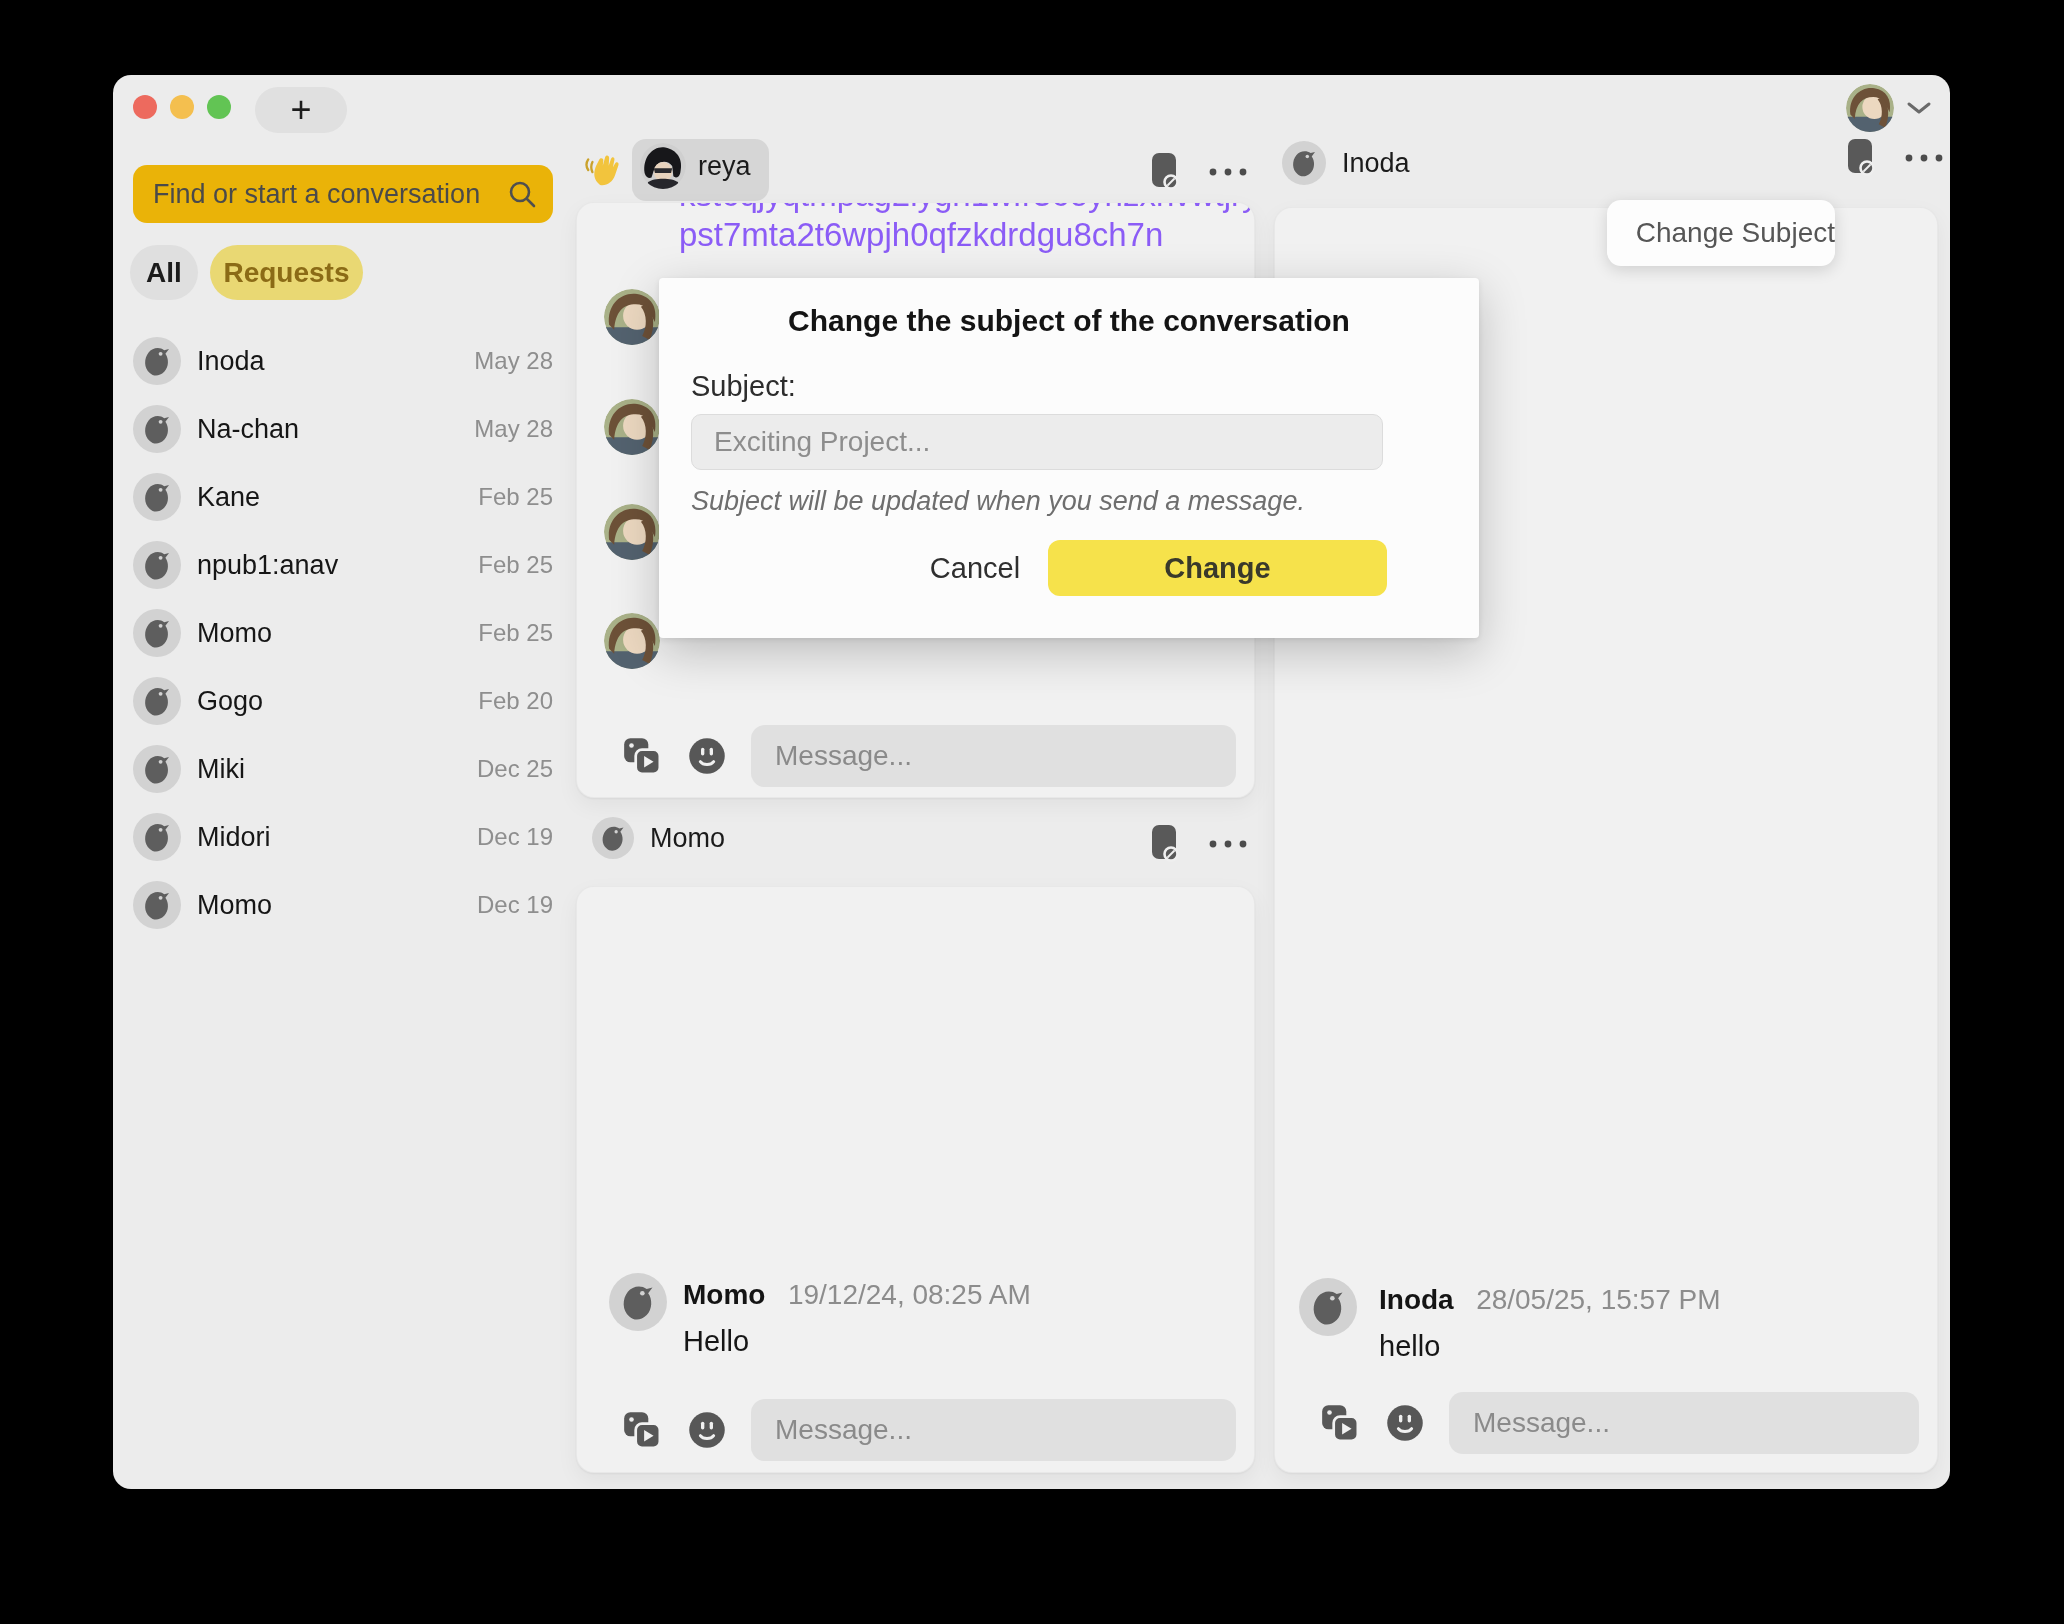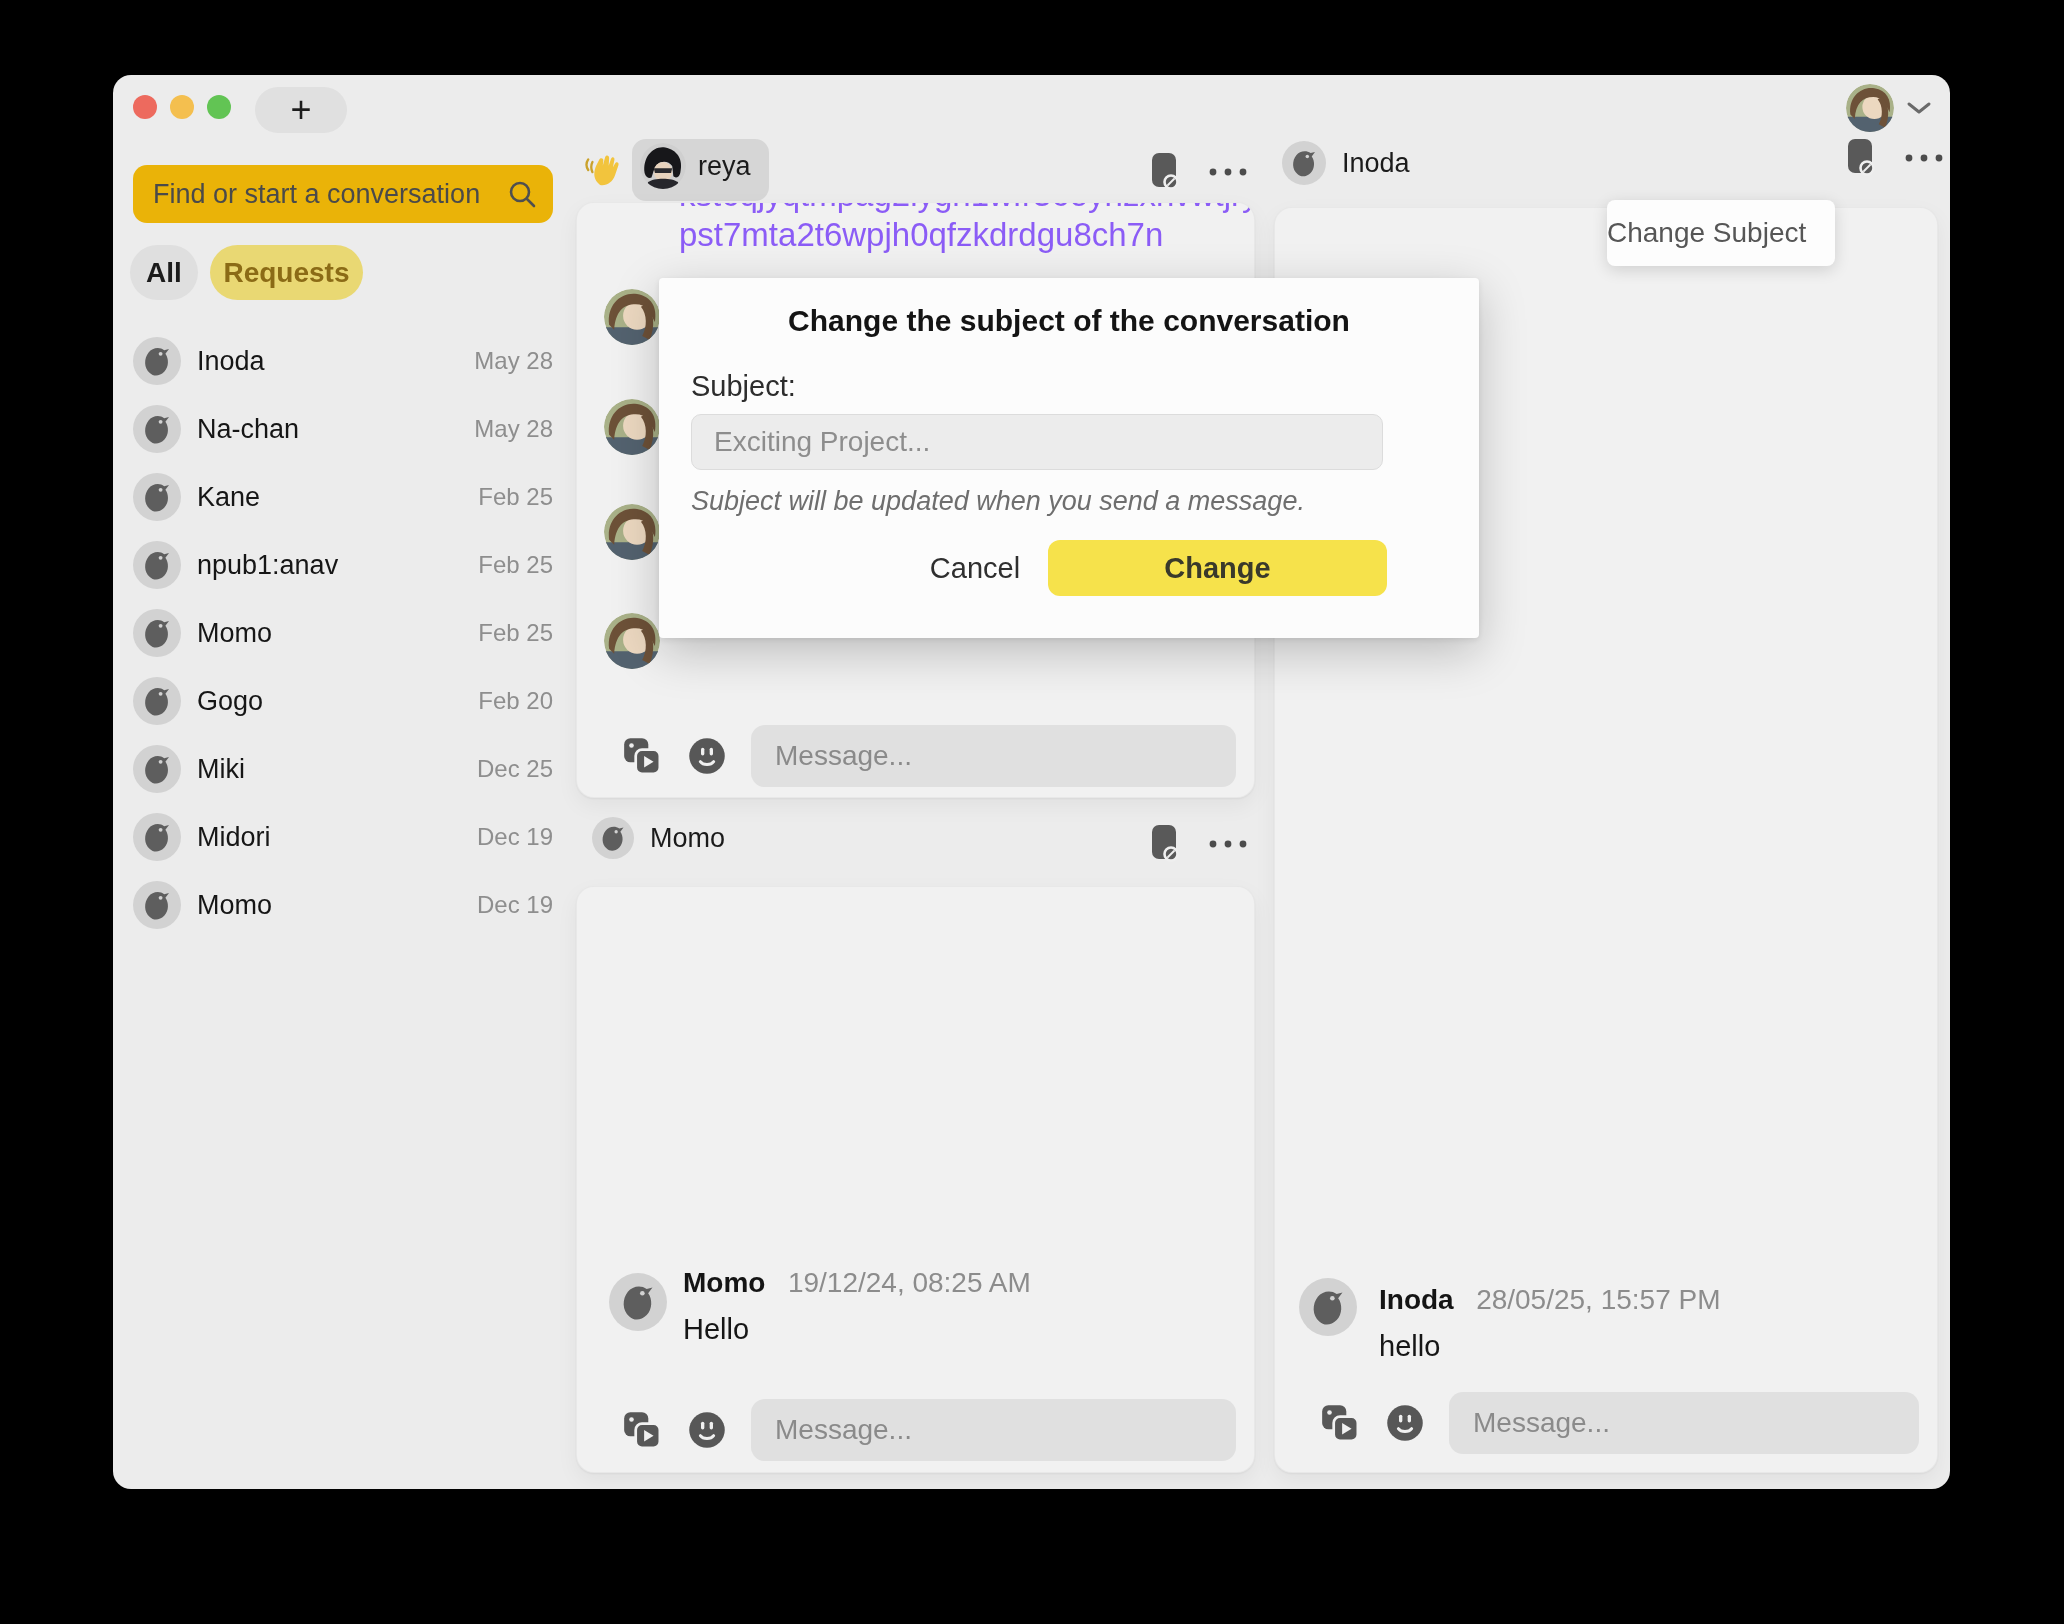--- a/index.html
+++ b/index.html
@@ -107,23 +107,23 @@
   #btn-change {
     position:absolute; left:389px; top:262px; width:339px; height:56px;
     background:#f6e24b; border:none; border-radius:12px;
     display:flex; align-items:center; justify-content:center;
     font-size:29px; font-weight:600; color:#39392b;
   }
 
   
   #tooltip {
     position:absolute; left:333px; top:125px; width:228px; height:66px;
-    background:#fdfdfd; border-radius:8px; z-index:30;
+    background:#fdfdfd; border-radius:14px; z-index:30;
     box-shadow:0 4px 16px rgba(0,0,0,.14);
-    display:flex; align-items:center; justify-content:flex-start;
+    display:flex; align-items:center; justify-content:flex-end;
     font-size:28px; color:#565656;
   }
 
   svg { display:block; }
 </style>
 </head>
 <body>
 
 <div id="window">
 
@@ -407,21 +407,21 @@
     </div>
 
     <div class="chat-card" id="card-momo">
       <span class="bird-av" style="position:absolute; left:32px; top:386px;">
           <svg width="58" height="58" viewBox="0 0 40 40">
             <circle cx="20" cy="20" r="20" fill="#d2d2d2"></circle>
             <path d="M14 30 C9 26 9 18 13 13 C16 9 22 8 26 11 L30 10 L27 14 C30 18 30 25 26 29 C22 33 17 33 14 30 Z" fill="#5e5e5e"></path>
             <circle cx="23" cy="14" r="1.6" fill="#d2d2d2"></circle>
           </svg>
         </span>
-      <div class="msg-row" style="left:106px; top:380px;">
+      <div class="msg-row" style="left:106px; top:392px;">
         <span class="msg-author">Momo</span>
         <span class="msg-time">19/12/24, 08:25 AM</span>
         <div class="msg-text">Hello</div>
       </div>
       <div class="input-row" style="left:44px; top:512px; width:615px; gap:24px;">
         <span>
           <svg width="42" height="42" viewBox="0 0 40 40">
               <rect x="3" y="3" width="23" height="23" rx="6" fill="#575757"></rect>
               <circle cx="10" cy="10" r="2.2" fill="#ededed"></circle>
               <rect x="14" y="14" width="23" height="23" rx="6" fill="#575757" stroke="#f1f1f1" stroke-width="2.6"></rect>

